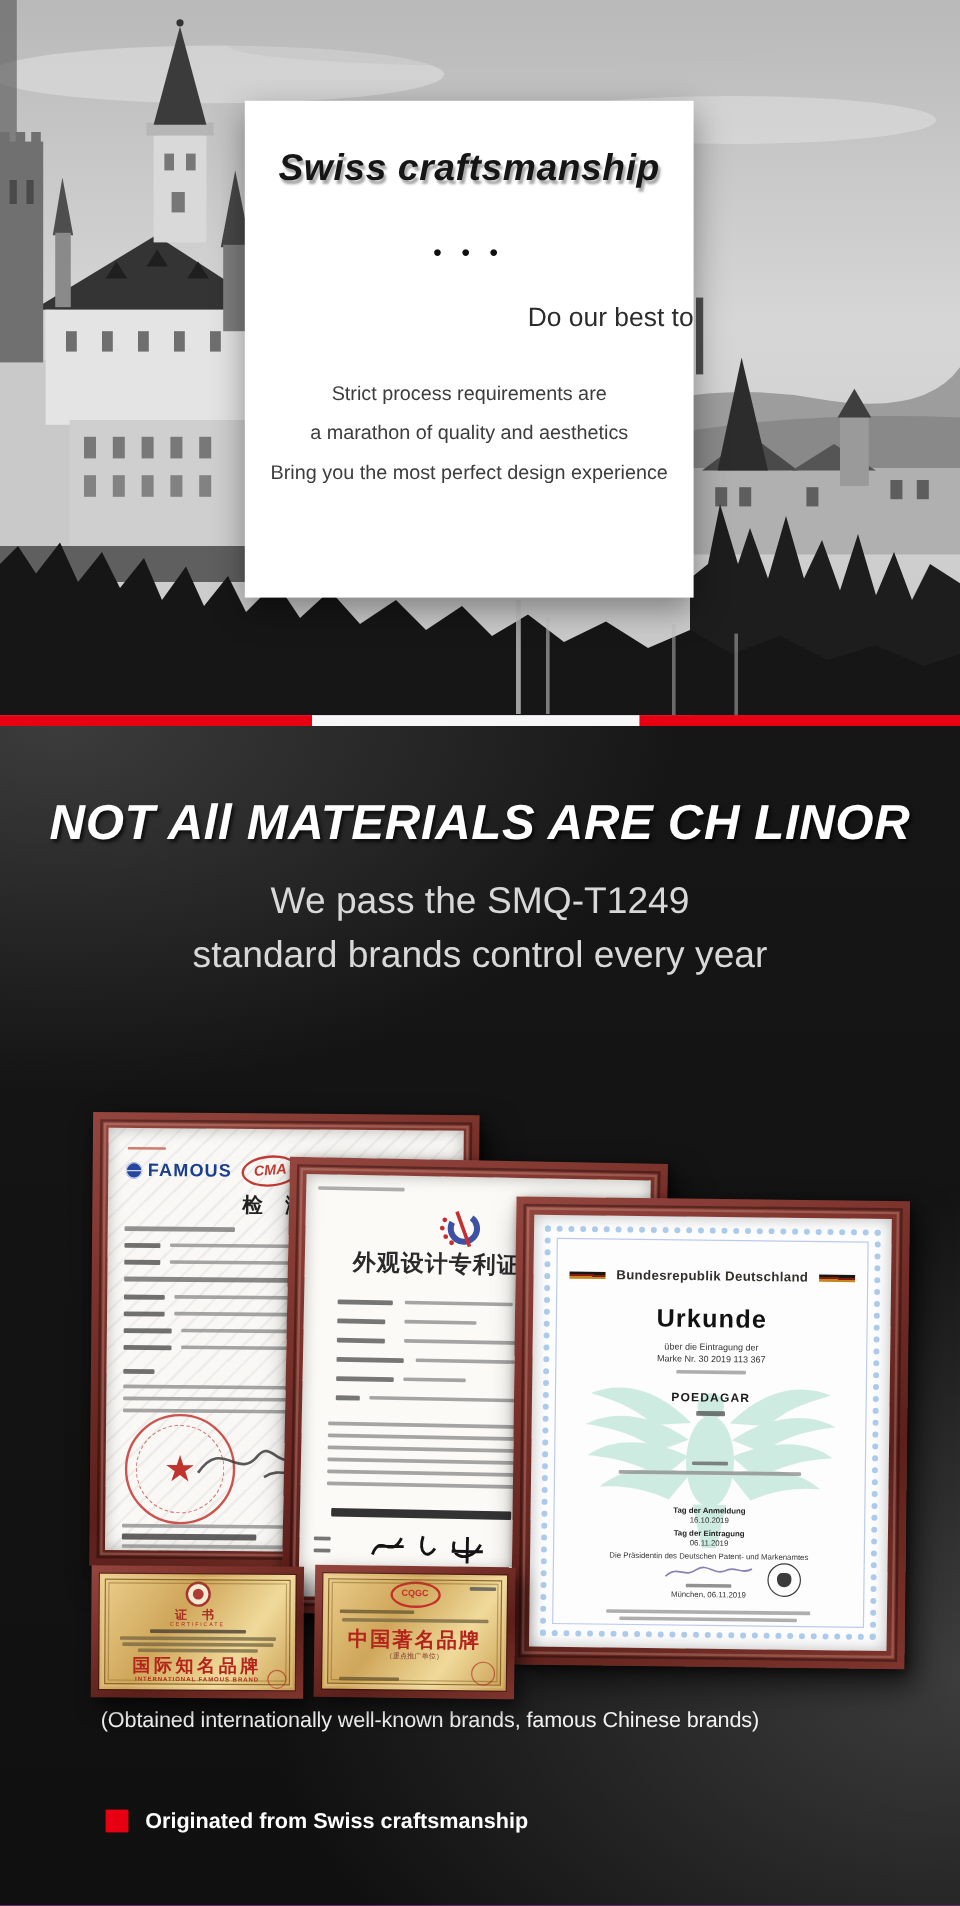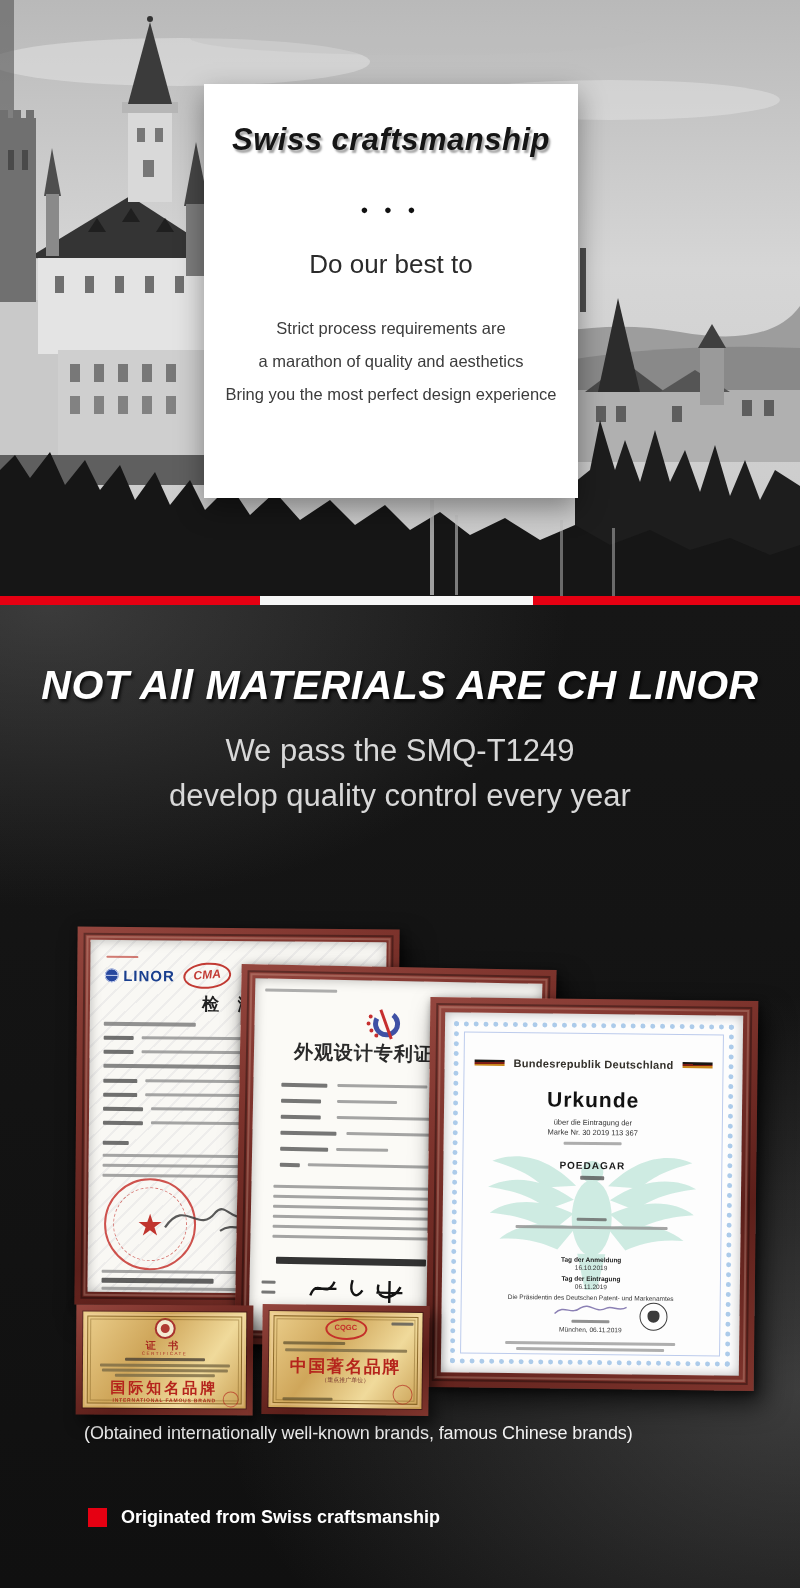--- a/index.html
+++ b/index.html
@@ -6,21 +6,21 @@
   .page{position:relative;width:800px;height:1588px;margin:0 auto;overflow:hidden;
         font-family:"Liberation Sans",sans-serif;background:#d946ef;}
   
   .hero{position:absolute;left:0;top:0;width:800px;height:596px;overflow:hidden;background:#cfcfcf;}
   .hero svg{position:absolute;left:0;top:0;}
   .hero-card{position:absolute;left:204px;top:84px;width:374px;height:414px;background:#ffffff;
              box-shadow:0 10px 26px rgba(0,0,0,.38);text-align:center;}
   .card-title{margin-top:38px;font-size:31px;font-weight:bold;font-style:italic;color:#151515;
               letter-spacing:.5px;text-shadow:2px 3px 2px rgba(0,0,0,.35);}
   .card-dots{margin-top:44px;font-size:13px;letter-spacing:6px;color:#101010;}
-  .card-lead{margin-top:26px;font-size:26px;line-height:43px;color:#2b2b2b;}
+  .card-lead{margin-top:26px;font-size:22px;line-height:43px;color:#2b2b2b;text-align:right;}
   .card-body{margin-top:26px;font-size:16.5px;line-height:33px;color:#3c3c3c;}
   
   .stripe{position:absolute;left:0;top:596px;width:800px;height:9px;display:flex;}
   .stripe .s1{width:260px;}
   .stripe .s2{width:273px;background:#f7f7f7;}
   .stripe .s3{flex:1;}
   
   .dark{position:absolute;left:0;top:605px;width:800px;height:983px;
         background:
           radial-gradient(900px 520px at 6% 0%,rgba(130,130,130,.35),rgba(0,0,0,0) 58%),
@@ -162,32 +162,32 @@
   <div class="stripe">
     <span class="s1" style="background:#e60012"></span>
     <span class="s2"></span>
     <span class="s3" style="background:#e60012"></span>
   </div>
 
   <section class="dark">
     <h1 class="q-heading" style="margin:0;">NOT All MATERIALS ARE CH LINOR</h1>
     <div class="q-sub">
       <div>We pass the SMQ-T1249</div>
-      <div>develop quality control every year</div>
+      <div>standard brands control every year</div>
     </div>
 
     <div class="frame" style="left:76px;top:323px;width:322px;height:378px;z-index:1;transform:rotate(.5deg);">
       <div class="paper wm" style="inset:13px;">
         <div class="ln" style="left:16px;top:16px;width:32px;height:2px;background:#c0463c;opacity:.7;"></div>
         <div style="position:absolute;left:14px;top:22px;display:flex;align-items:center;">
           <svg width="15" height="15" viewBox="0 0 14 14">
             <circle cx="7" cy="7" r="6.4" fill="#27479e"></circle>
             <path d="M1 7 H13 M7 1 a6 6 0 0 1 0 12 M7 1 a6 6 0 0 0 0 12" fill="none" stroke="#cdd7f2" stroke-width=".9"></path>
           </svg>
-          <span style="margin-left:4px;font-size:15px;font-weight:bold;color:#1a3f8f;letter-spacing:1px;">LINOR</span>
+          <span style="margin-left:4px;font-size:15px;font-weight:bold;color:#1a3f8f;letter-spacing:1px;">FAMOUS</span>
           <span style="margin-left:8px;width:44px;height:22px;line-height:20px;border:2px solid #c23b34;border-radius:50%;
                        font-size:12px;font-weight:bold;font-style:italic;color:#c23b34;text-align:center;transform:rotate(-5deg);">CMA</span>
         </div>
         <div style="position:absolute;left:112px;top:52px;font-size:17px;font-weight:bold;color:#222222;letter-spacing:7px;">检 测</div>
         <div class="ln" style="left:14px;top:82px;width:92px;height:3.5px;background:#777;"></div>
         <div class="ln" style="left:14px;top:96px;width:30px;height:4px;background:#4d4d4d;"></div>
           <div class="ln" style="left:52px;top:96px;width:150px;"></div>
         <div class="ln" style="left:14px;top:110px;width:30px;height:4px;background:#4d4d4d;"></div>
           <div class="ln" style="left:52px;top:110px;width:160px;"></div>
         <div class="ln" style="left:14px;top:124px;width:205px;height:3.5px;background:#6a6a6a;"></div>

